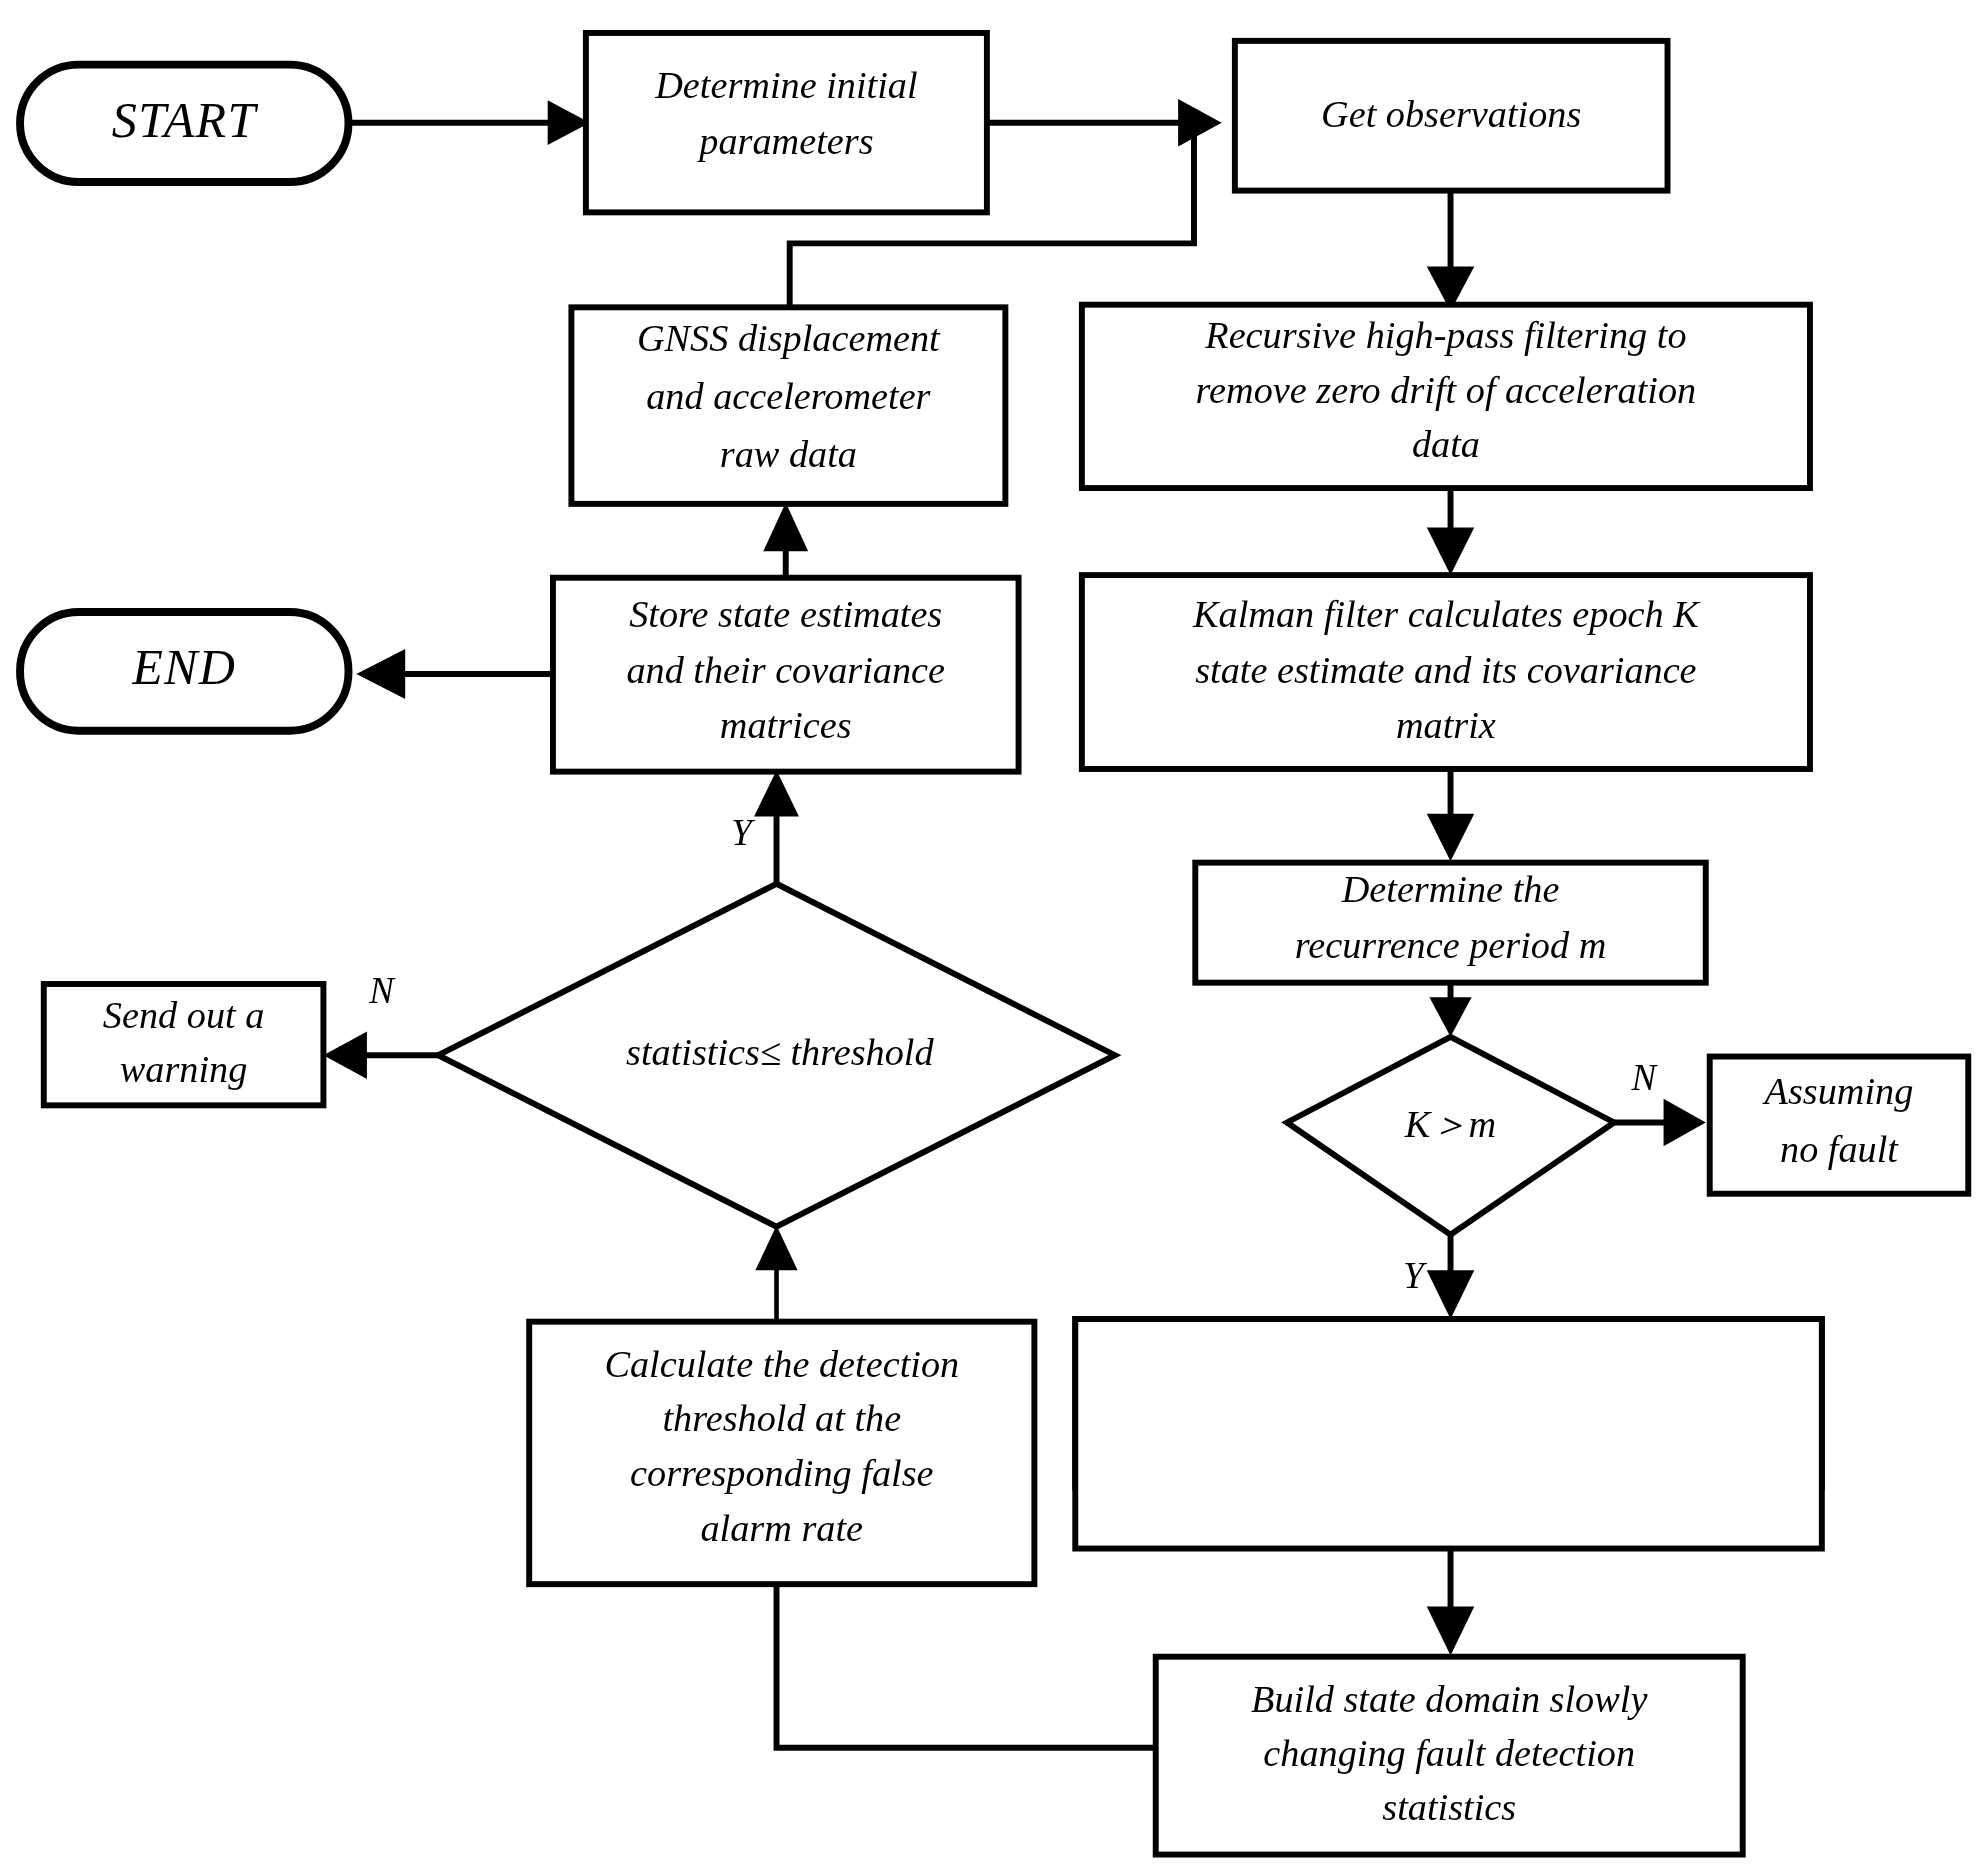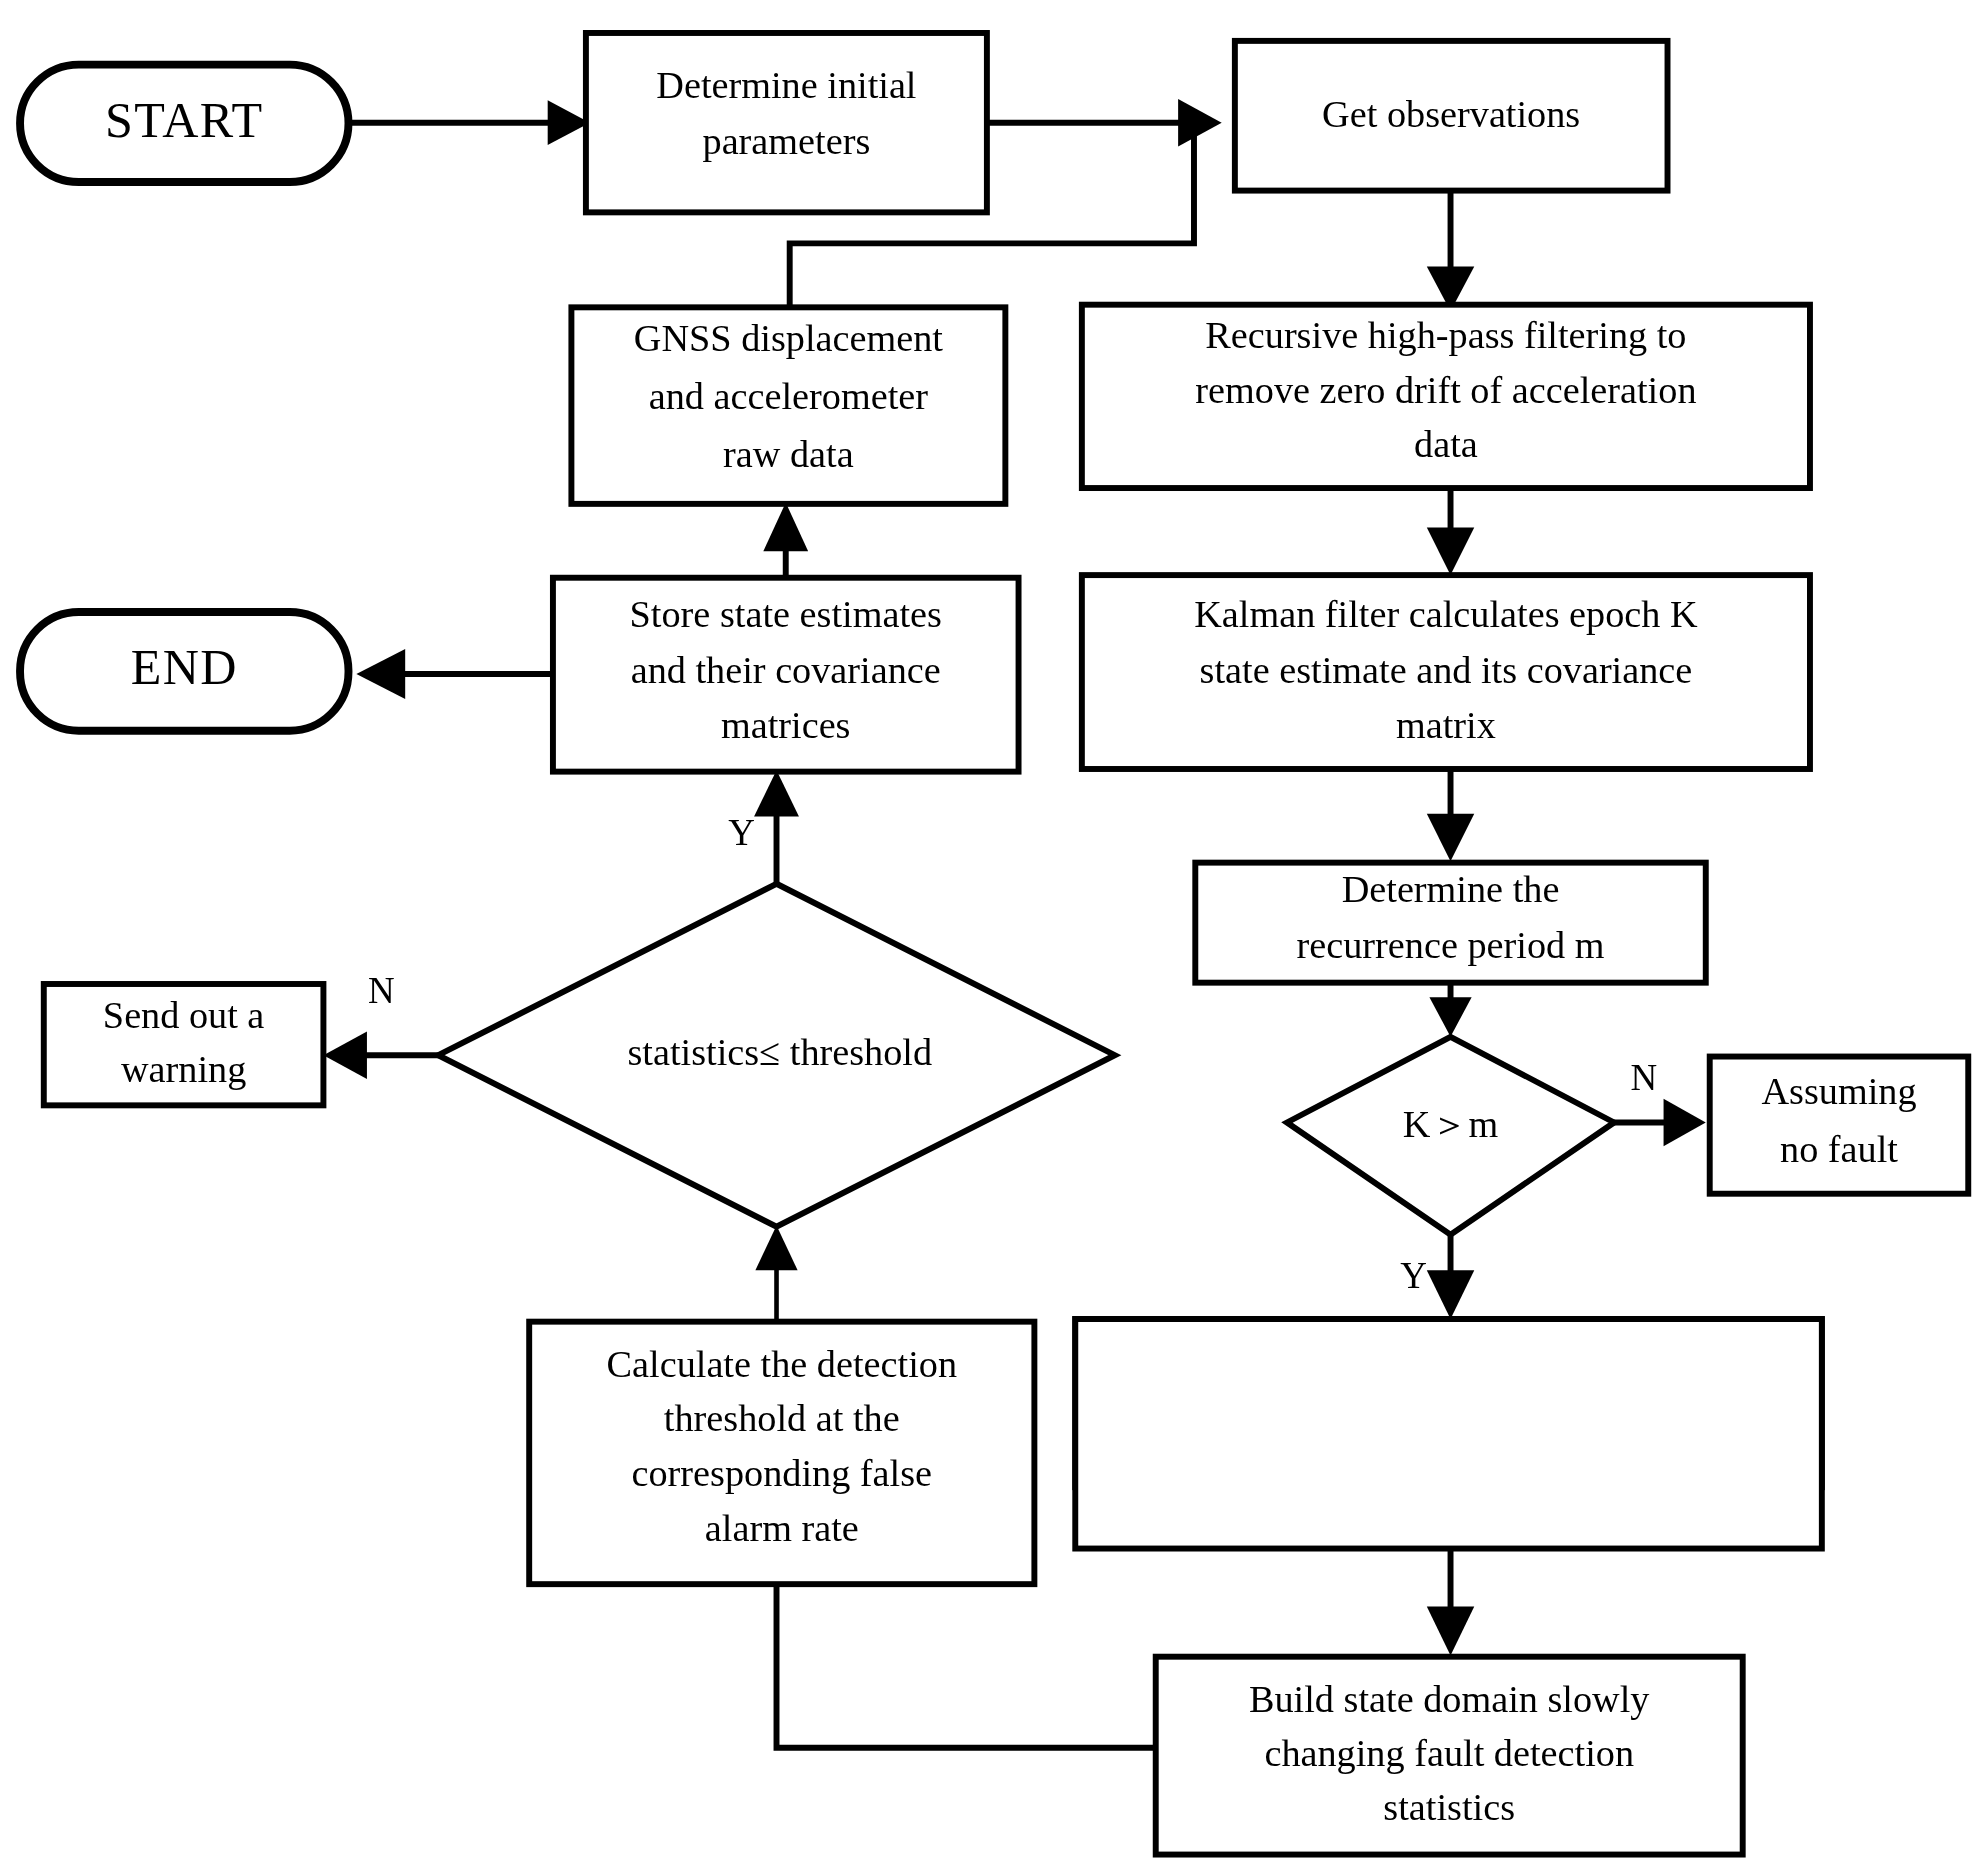--- a/index.html
+++ b/index.html
@@ -7,20 +7,21 @@
     margin: 0;
     padding: 0;
     background: #ffffff;
   }
   #canvas-wrap {
     position: relative;
     width: 1799px;
     height: 1875px;
     background: #ffffff;
     font-family: "Liberation Serif", "DejaVu Serif", serif;
+    font-style: italic;
   }
   svg#flow {
     position: absolute;
     left: 0;
     top: 0;
     width: 1985px;
     height: 1875px;
     display: block;
   }
   .node-box {

